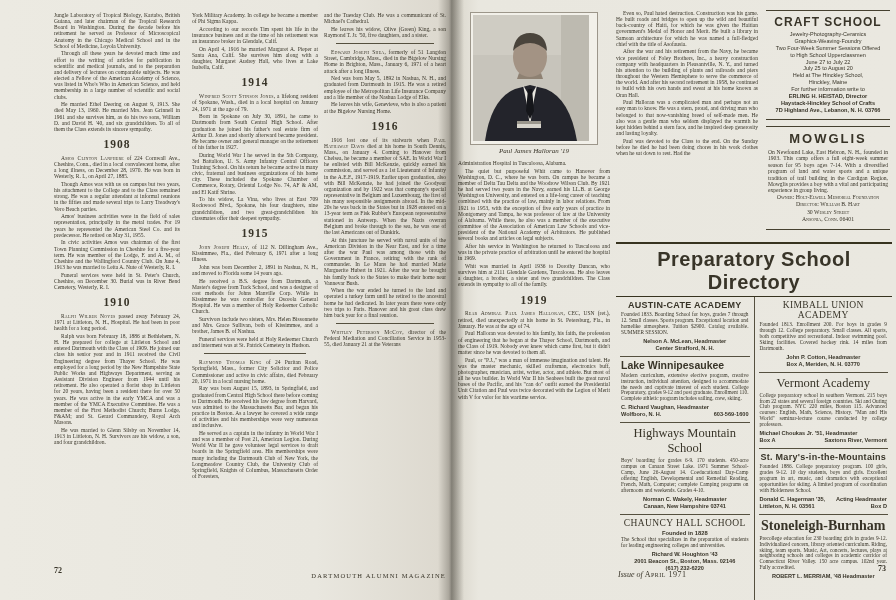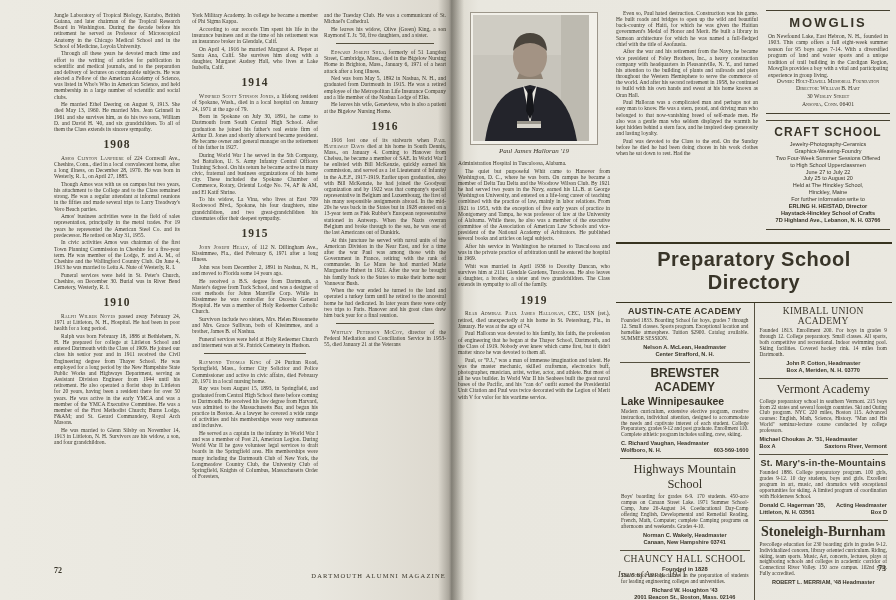--- a/index.html
+++ b/index.html
@@ -23,21 +23,21 @@
   .caption{font-style:italic;font-size:7px;text-align:center;margin:2px 0 4px;text-indent:0;}
   
   .adbox{border-top:1.5px solid #45402f;border-bottom:1.5px solid #45402f;padding:4px 2px 5px;margin-bottom:6px;background:transparent;}
   .adtitle{font-family:"Liberation Sans",sans-serif;font-weight:bold;font-size:13px;text-align:center;letter-spacing:2px;margin:0 0 3px;}
   .adbody{font-size:5.6px;line-height:1.15;text-align:justify;}
   .adline{font-size:5.5px;text-align:center;line-height:1.25;font-family:"Liberation Sans",sans-serif;}
   .adcontact{font-size:5.6px;font-weight:bold;text-align:center;line-height:1.25;font-family:"Liberation Sans",sans-serif;}
   .adsc{font-variant:small-caps;text-align:center;font-size:5.8px;line-height:1.3;text-indent:0;}
   .crafttitle{font-family:"Liberation Sans",sans-serif;font-weight:bold;font-size:12px;letter-spacing:1px;text-align:center;margin:0 0 2px;}
   
-  .dirhead{border-top:2px solid #37331f;border-bottom:1px solid #37331f;text-align:center;padding:4px 0 8px;}
+  .dirhead{border-top:2px solid #37331f;border-bottom:1px solid #37331f;text-align:center;padding:4px 0 2px;}
   .dirtitle{font-family:"Liberation Sans",sans-serif;font-weight:bold;font-size:20px;letter-spacing:.5px;}
   .dircols{display:flex;}
   .dircol{width:50%;padding:0 4px;overflow:hidden;height:310px;}
   .dircol+.dircol{border-left:1px solid #55503f;}
   .school{border-top:1px solid #55503f;padding:3px 1px 4px;}
   .school:first-child{border-top:0;}
   .sname{text-align:center;margin:0 0 2px;}
   .v-sansbold{font-family:"Liberation Sans",sans-serif;font-weight:bold;font-size:9px;letter-spacing:.3px;}
   .v-sansbig{font-family:"Liberation Sans",sans-serif;font-weight:bold;font-size:12px;}
   .v-serif{font-family:"Liberation Serif",serif;font-size:12.5px;font-weight:normal;}
@@ -177,66 +177,65 @@
         <div>
           <p>Even so, Paul hated destruction. Construction was his game. He built roads and bridges to open up the wild and beautiful back-country of Haiti, for which he was given the Haitian government's Medal of Honor and Merit. He built a library in Samoan architecture for which he was named a full-fledged chief with the title of Asofausia.</p>
           <p>After the war and his retirement from the Navy, he became vice president of Foley Brothers, Inc., a heavy construction company with headquarters in Pleasantville, N. Y., and turned his attention to the building of plants and railroads and piers throughout the Western Hemisphere to serve the commerce of the world. And after his second retirement in 1958, he continued to build with his own hands and sweat at his home known as Oran Hall.</p>
           <p>Paul Halloran was a complicated man and perhaps not an easy man to know. He was a stern, proud, and driving man who belonged to that now-vanishing breed of self-made men. He also was a gentle man who seldom displayed the warmth he kept hidden behind a stern face, and he inspired deep generosity and lasting loyalty.</p>
           <p>Paul was devoted to the Class to the end. On the Sunday before he died he had been doing chores in his work clothes when he sat down to rest. Had the</p>
         </div>
       </div>
 
     <div style="position:absolute;left:314px;top:10px;width:124px;">
       <div class="adbox">
-        <div class="adtitle">MOWGLIS</div>
-        <div class="adbody">On Newfound Lake, East Hebron, N. H., founded in 1903. This camp offers a full eight-week summer season for 95 boys ages 7-14. With a diversified program of land and water sports and a unique tradition of trail building in the Cardigan Region, Mowglis provides a boy with a vital and participating experience in group living.</div>
-        <div class="adsc">
-          <span>Owner:</span> <span>Holt-Elwell Memorial Foundation</span>
-        </div>
-        <div class="adsc">
-          <span>Director:</span> <span>William B. Hart</span>
-        </div>
-        <div class="adsc">30 Wesley Street</div>
-        <div class="adsc">Ansonia, Conn. 06401</div>
-      </div>
-      <div class="adbox">
         <div class="crafttitle">CRAFT SCHOOL</div>
         <div>
             <div class="adline">Jewelry-Photography-Ceramics</div>
             <div class="adline">Graphics-Weaving-Foundry</div>
             <div class="adline">Two Four-Week Summer Sessions Offered</div>
             <div class="adline">to High School Upperclassmen</div>
             <div class="adline">June 27 to July 22</div>
             <div class="adline">July 25 to August 20</div>
             <div class="adline">Held at The Hinckley School,</div>
             <div class="adline">Hinckley, Maine</div>
             <div class="adline">For further information write to</div>
           </div>
         <div>
             <div class="adcontact">ERLING H. HEISTAD, Director</div>
             <div class="adcontact">Haystack-Hinckley School of Crafts</div>
             <div class="adcontact">7D Highland Ave., Lebanon, N. H. 03766</div>
           </div>
       </div>
+      <div class="adbox">
+        <div class="adtitle">MOWGLIS</div>
+        <div class="adbody">On Newfound Lake, East Hebron, N. H., founded in 1903. This camp offers a full eight-week summer season for 95 boys ages 7-14. With a diversified program of land and water sports and a unique tradition of trail building in the Cardigan Region, Mowglis provides a boy with a vital and participating experience in group living.</div>
+        <div class="adsc">
+          <span>Owner:</span> <span>Holt-Elwell Memorial Foundation</span>
+        </div>
+        <div class="adsc">
+          <span>Director:</span> <span>William B. Hart</span>
+        </div>
+        <div class="adsc">30 Wesley Street</div>
+        <div class="adsc">Ansonia, Conn. 06401</div>
+      </div>
     </div>
 
     <div style="position:absolute;left:164px;top:242px;width:276px;">
       <div class="dirhead">
         <span class="dirtitle">Preparatory School Directory</span>
       </div>
       <div class="dircols">
         <div class="dircol">
             <div class="school">
               <h3 class="sname v-sansbold">AUSTIN-CATE ACADEMY</h3>
               <p class="sbody">Founded 1833. Boarding School for boys, grades 7 through 12. Small classes. Sports program. Exceptional location and homelike atmosphere. Tuition $2900. Catalog available. SUMMER SESSION.</p>
               <div class="sfoot">Nelson A. McLean, Headmaster</div>
               <div class="sfoot">Center Strafford, N. H.</div>
             </div>
             <div class="school">
-              <h3 class="sname v-sansbig">BREWSTER ACADEMY</h3>
               <div class="ssub">Lake Winnipesaukee</div>
               <p class="sbody">Modern curriculum, extensive elective program, creative instruction, individual attention, designed to accommodate the needs and captivate interest of each student. College Preparatory, grades 9-12 and post graduate. Enrollment 110. Complete athletic program includes sailing, crew, skiing.</p>
               <div class="sfoot split">
                 <span>C. Richard Vaughan, Headmaster</span>
                 <span></span>
               </div>
               <div class="sfoot split">
                 <span>Wolfboro, N. H.</span>
                 <span>603-569-1600</span>
               </div>

